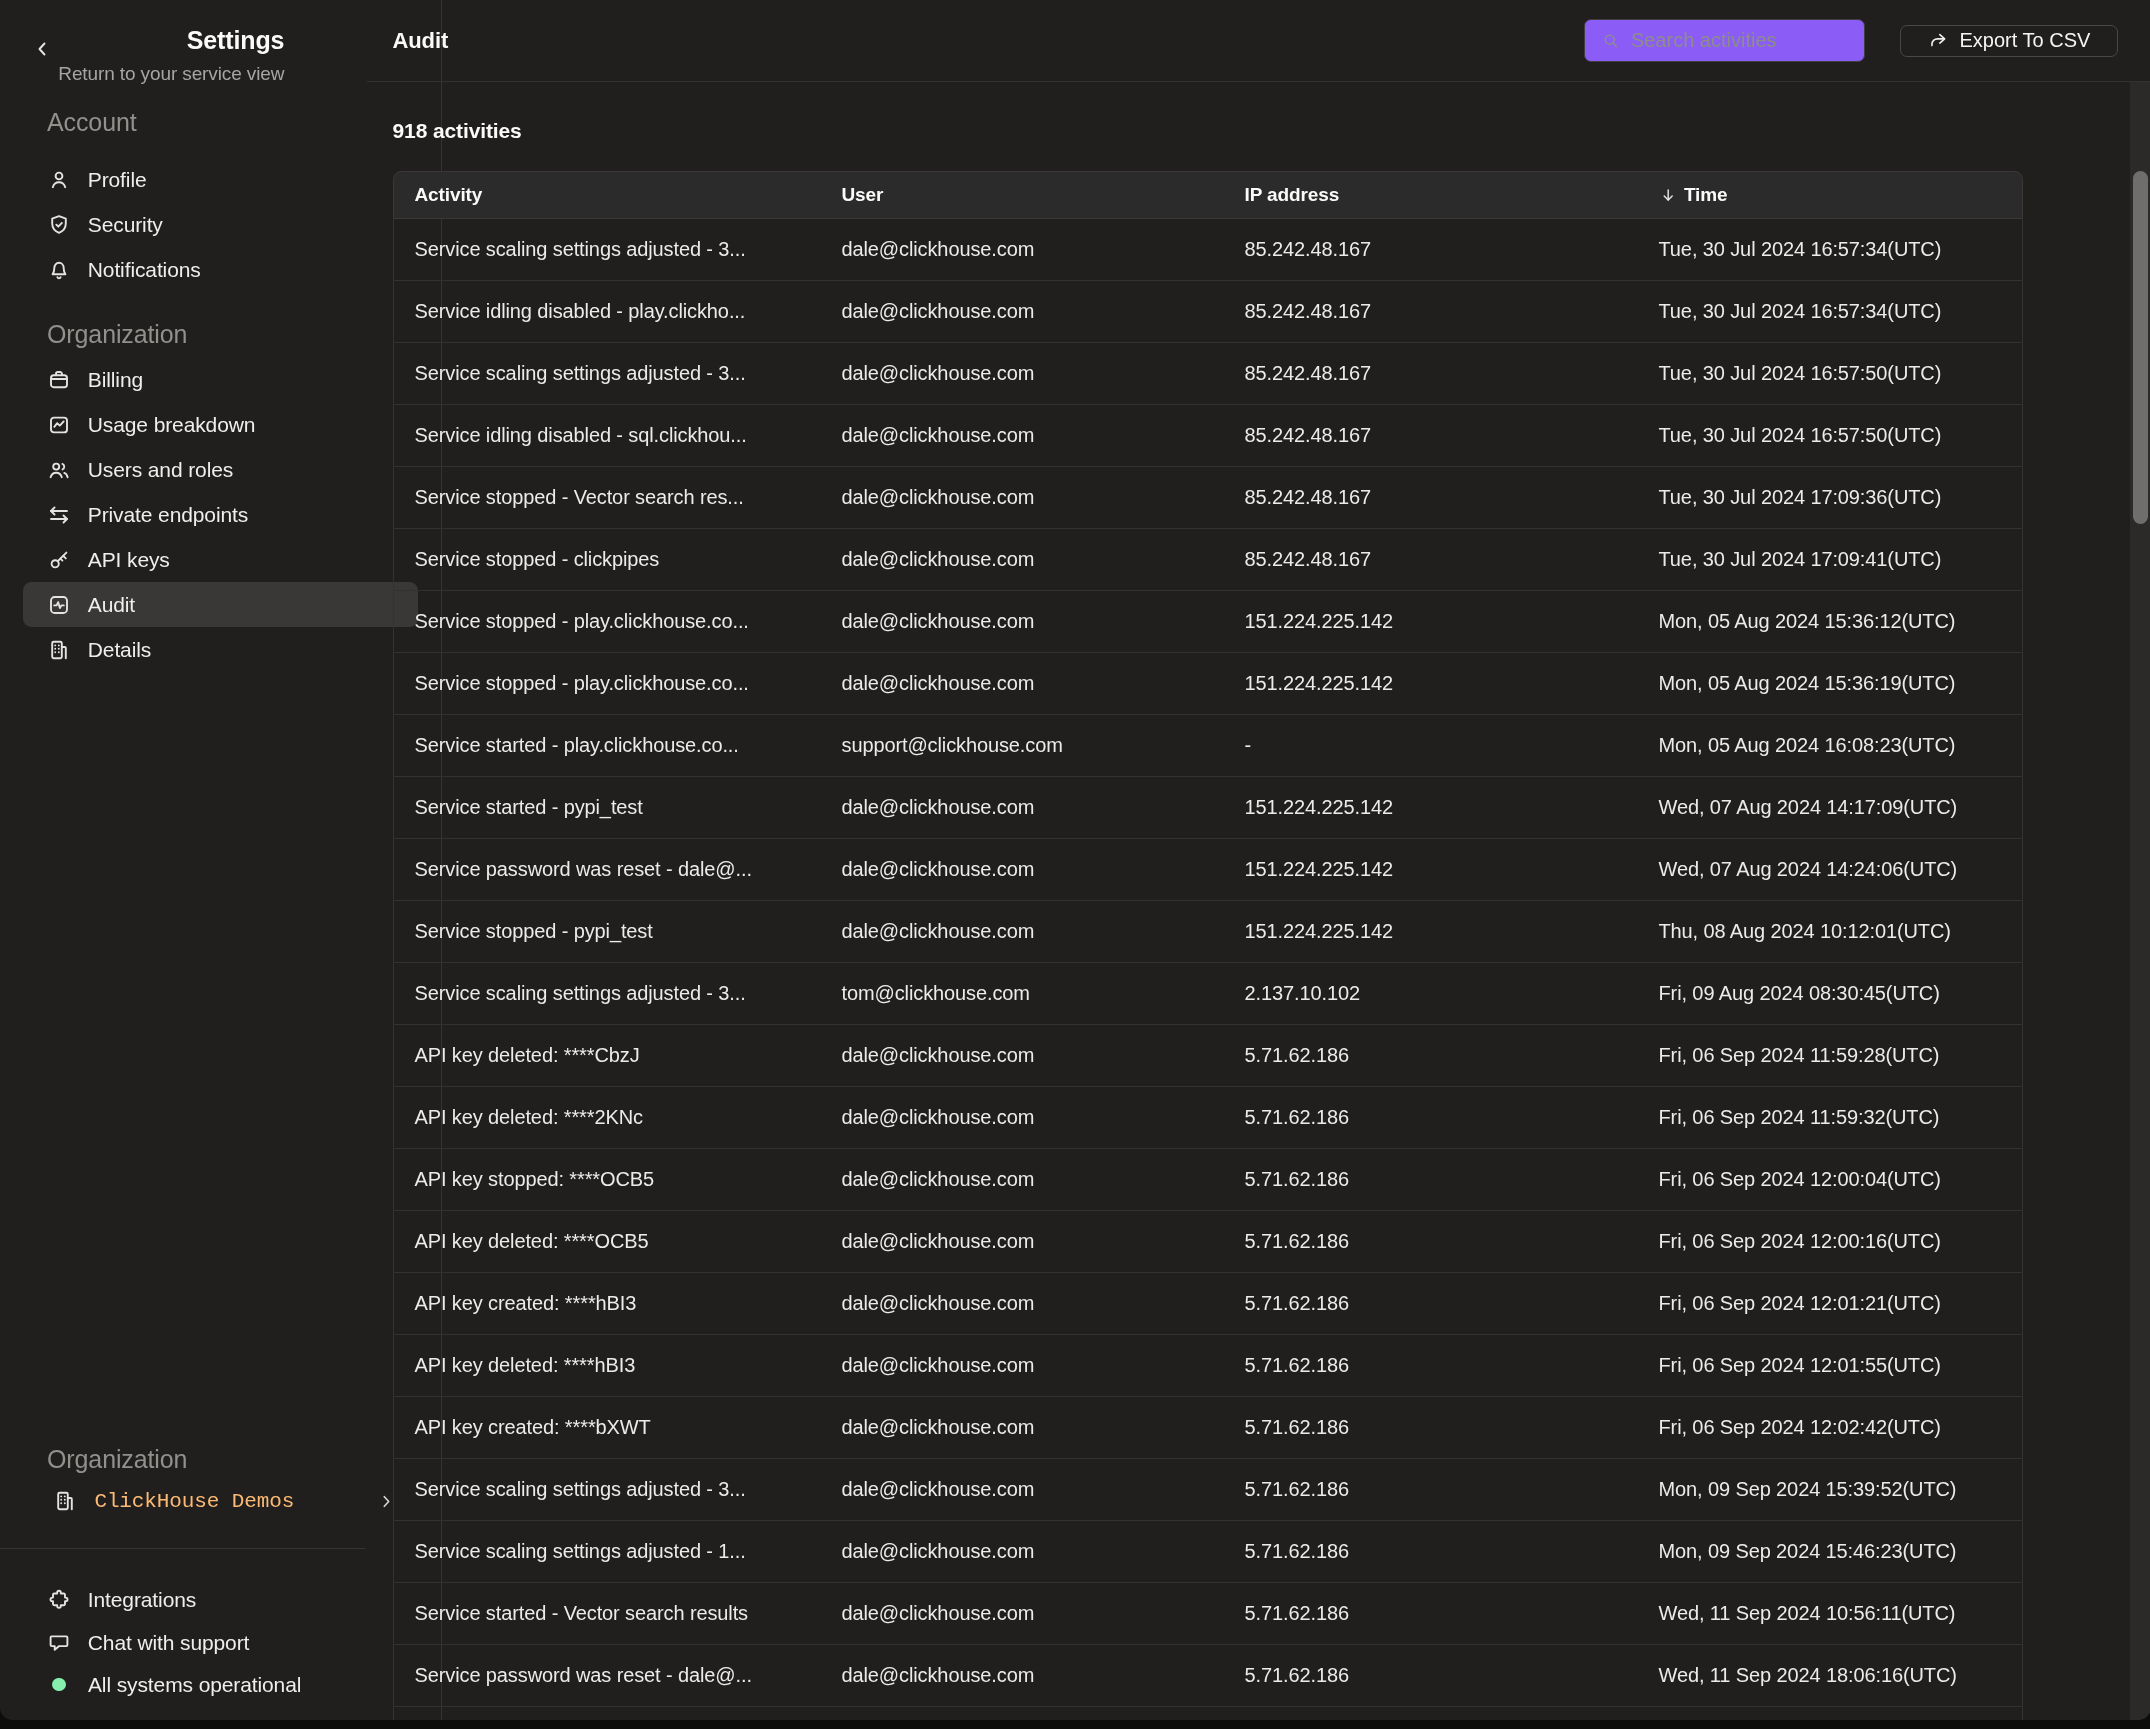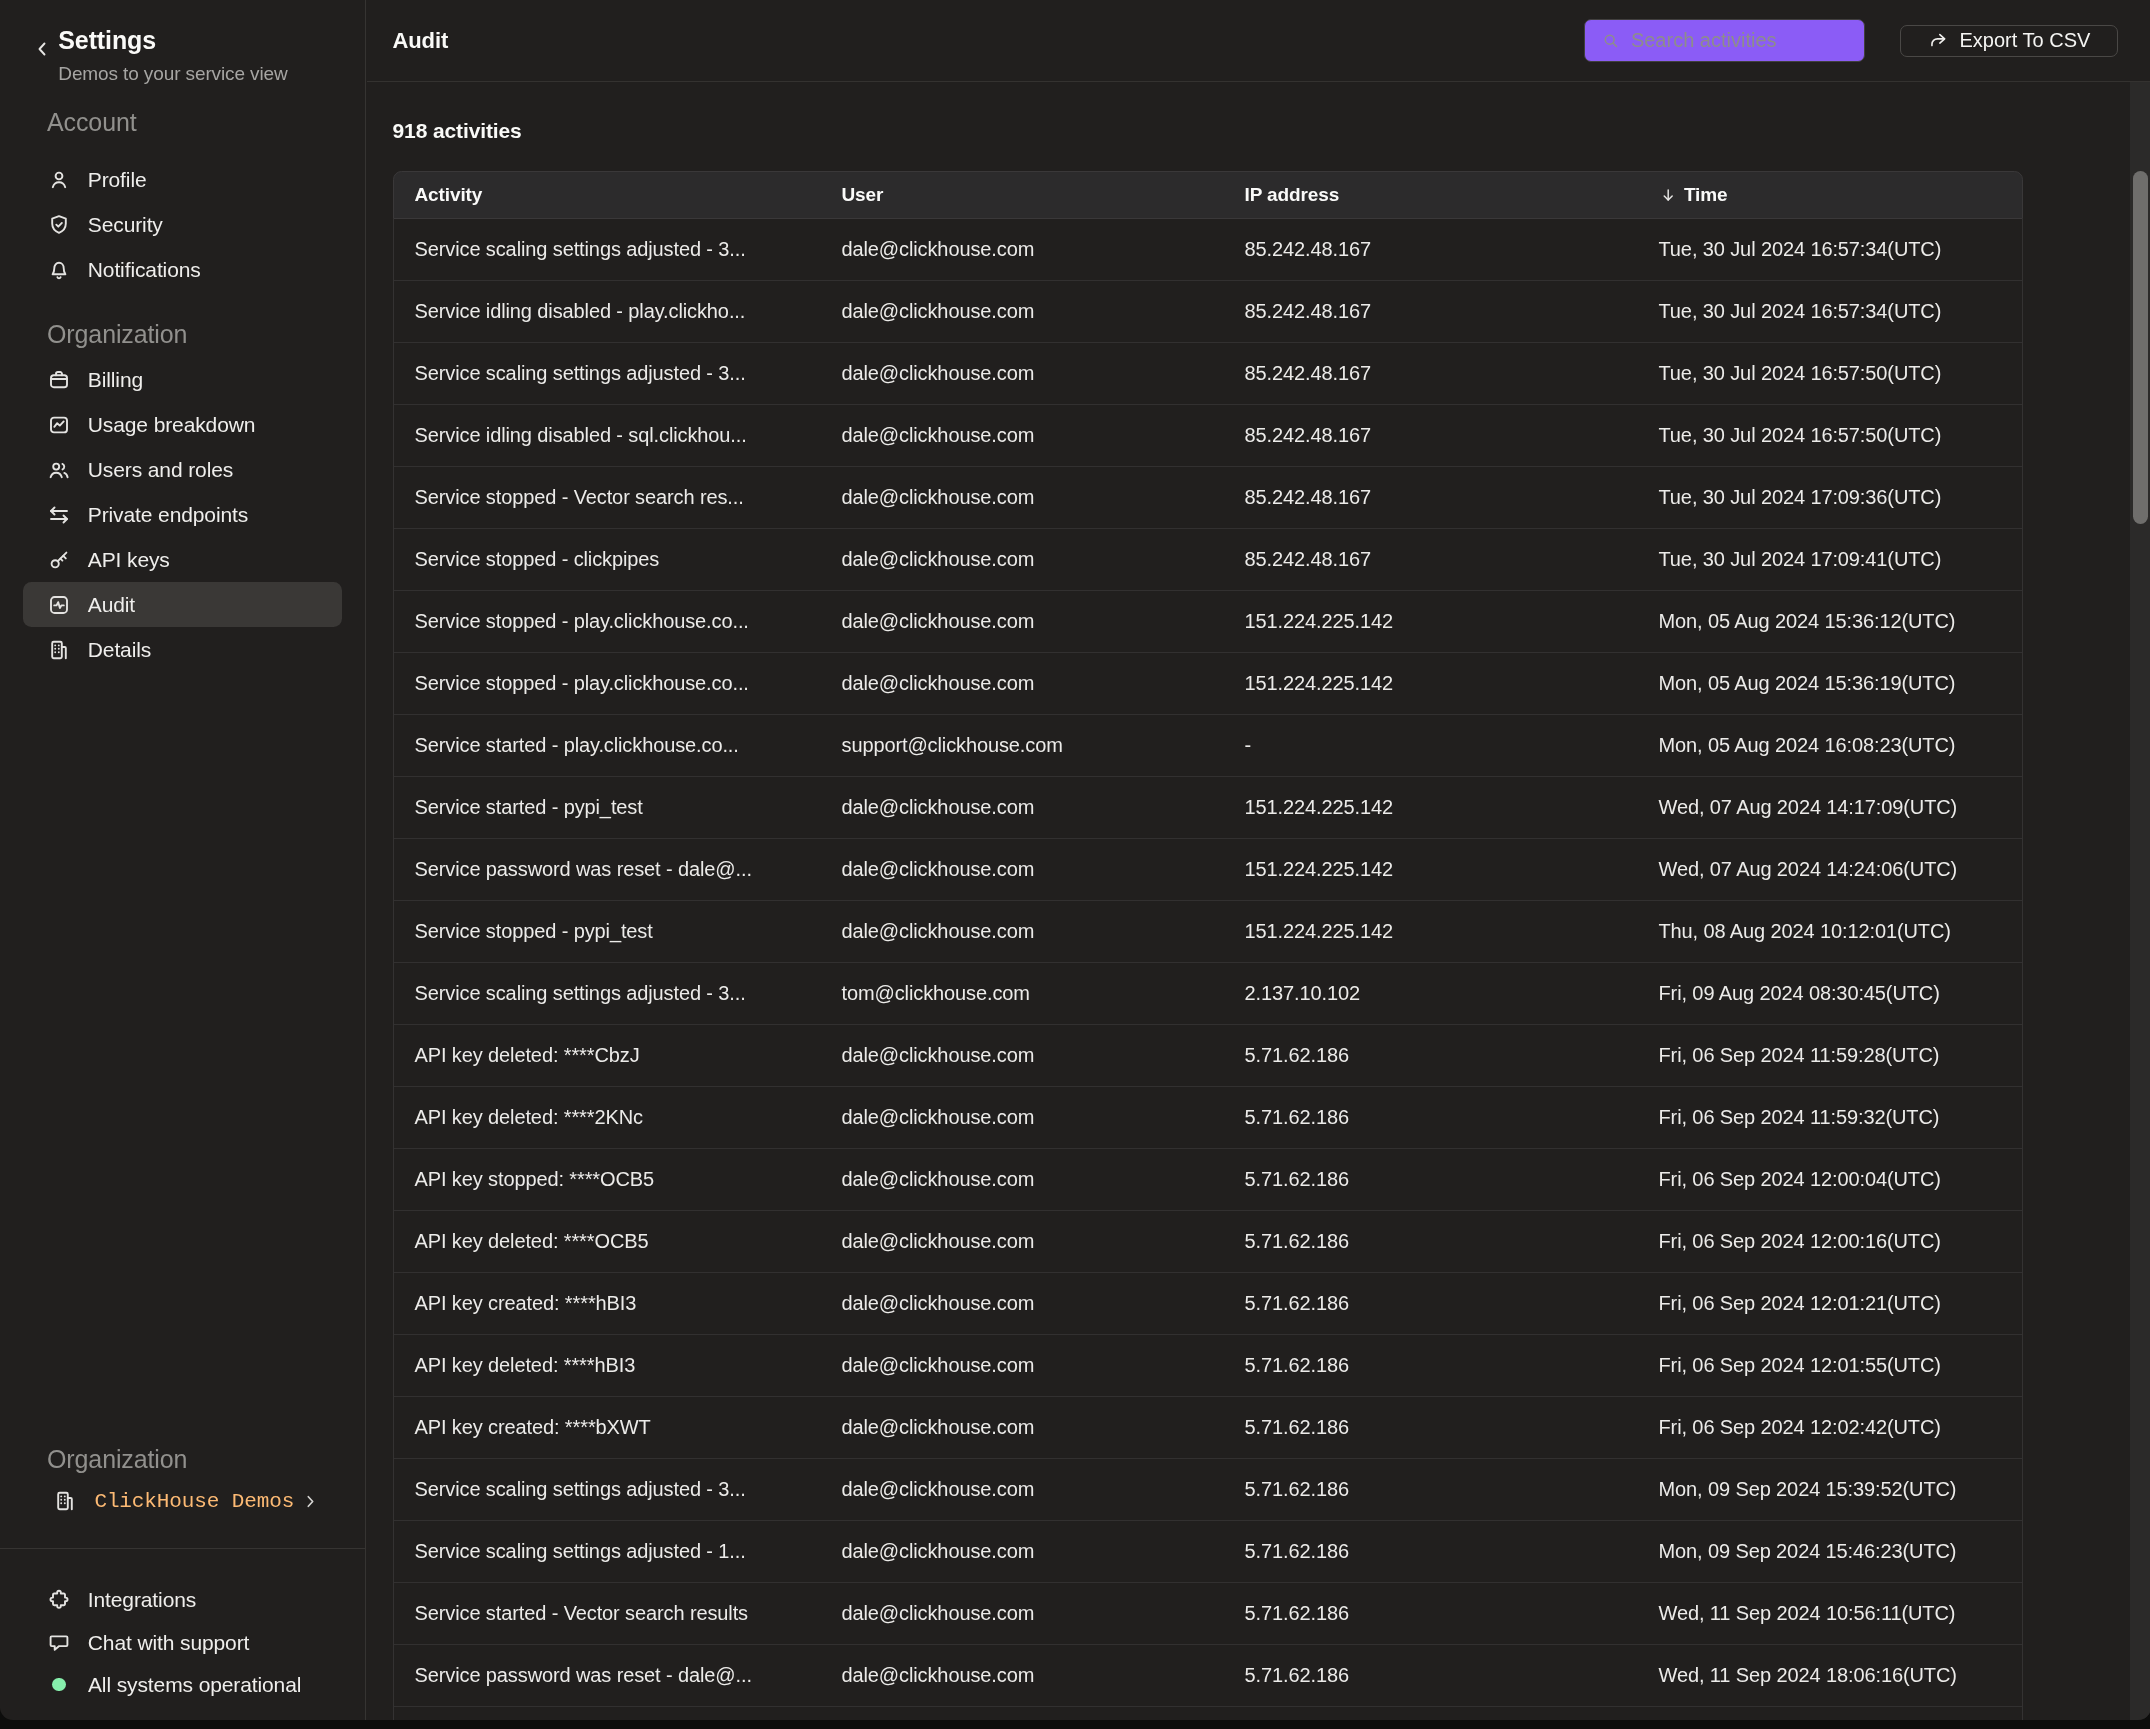--- a/index.html
+++ b/index.html
@@ -16,22 +16,23 @@
     position:absolute; left:0; top:0;
     width:2151px; height:1720px;
     background:#211f1e;
     border-radius:0 0 12.8px 12.8px;
     overflow:hidden;
   }
   svg { display:block; }
 
   
   .sidebar {
-    position:absolute; left:0; top:0; width:366px; height:100%;
+    position:absolute; left:0; top:0; width:442px; height:100%;
     border-right:0.7px solid #363432;
+    text-align:right;
   }
   .sidebar-header { position:absolute; left:0; top:25.5px; width:100%; display:flex; }
   .back-btn {
     width:24px; height:24px; margin:11.3px 4.3px 0 30px;
     color:#e7e6e4; cursor:pointer; flex:none;
   }
   .back-btn svg { width:24px; height:24px; }
   .sidebar-title { font-size:25px; font-weight:700; color:#fafaf8; }
   .sidebar-subtitle { font-size:19px; color:#a6a5a3; margin-top:8.5px; font-weight:400; }
 
@@ -141,21 +142,21 @@
   <aside class="sidebar">
 
     <div class="sidebar-header">
       <div class="back-btn">
         <span><svg viewBox="0 0 24 24" fill="none" stroke="currentColor" stroke-width="1.9" stroke-linecap="round" stroke-linejoin="round">
               <polyline points="14.5 6.5 9.5 12 14.5 17.5"></polyline>
             </svg></span>
       </div>
       <div>
         <div class="sidebar-title">Settings</div>
-        <div class="sidebar-subtitle">Demos to your service view</div>
+        <div class="sidebar-subtitle">Return to your service view</div>
       </div>
     </div>
 
     <div class="section-label label-account">Account</div>
     <nav class="nav nav-account">
 
         <div class="nav-item">
           <span class="nav-icon">
             <svg viewBox="0 0 24 24" fill="none" stroke="currentColor" stroke-width="1.9" stroke-linecap="round" stroke-linejoin="round">
               <circle cx="12" cy="8" r="3.4"></circle>

